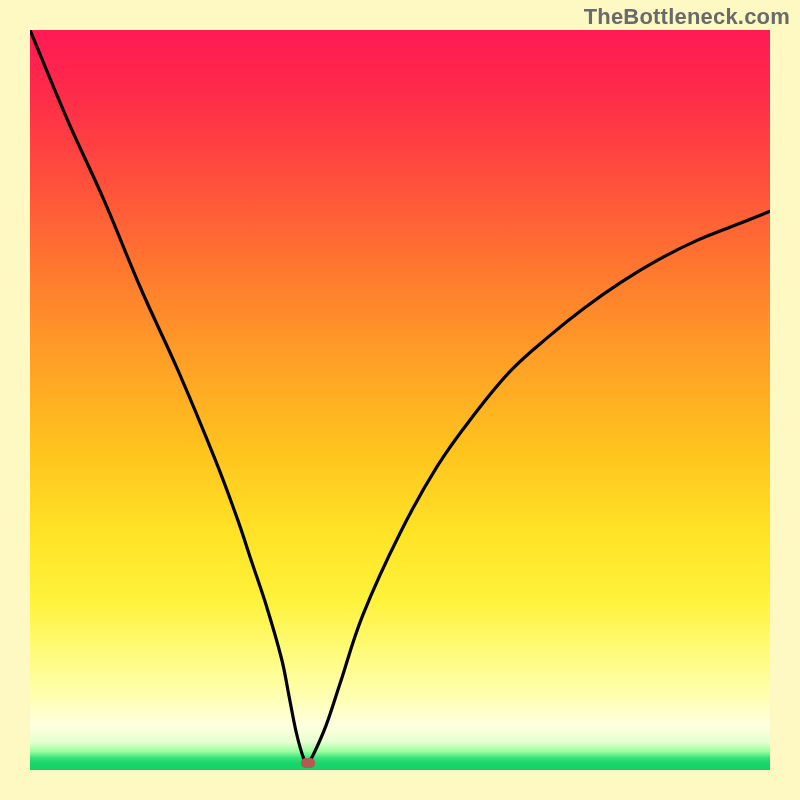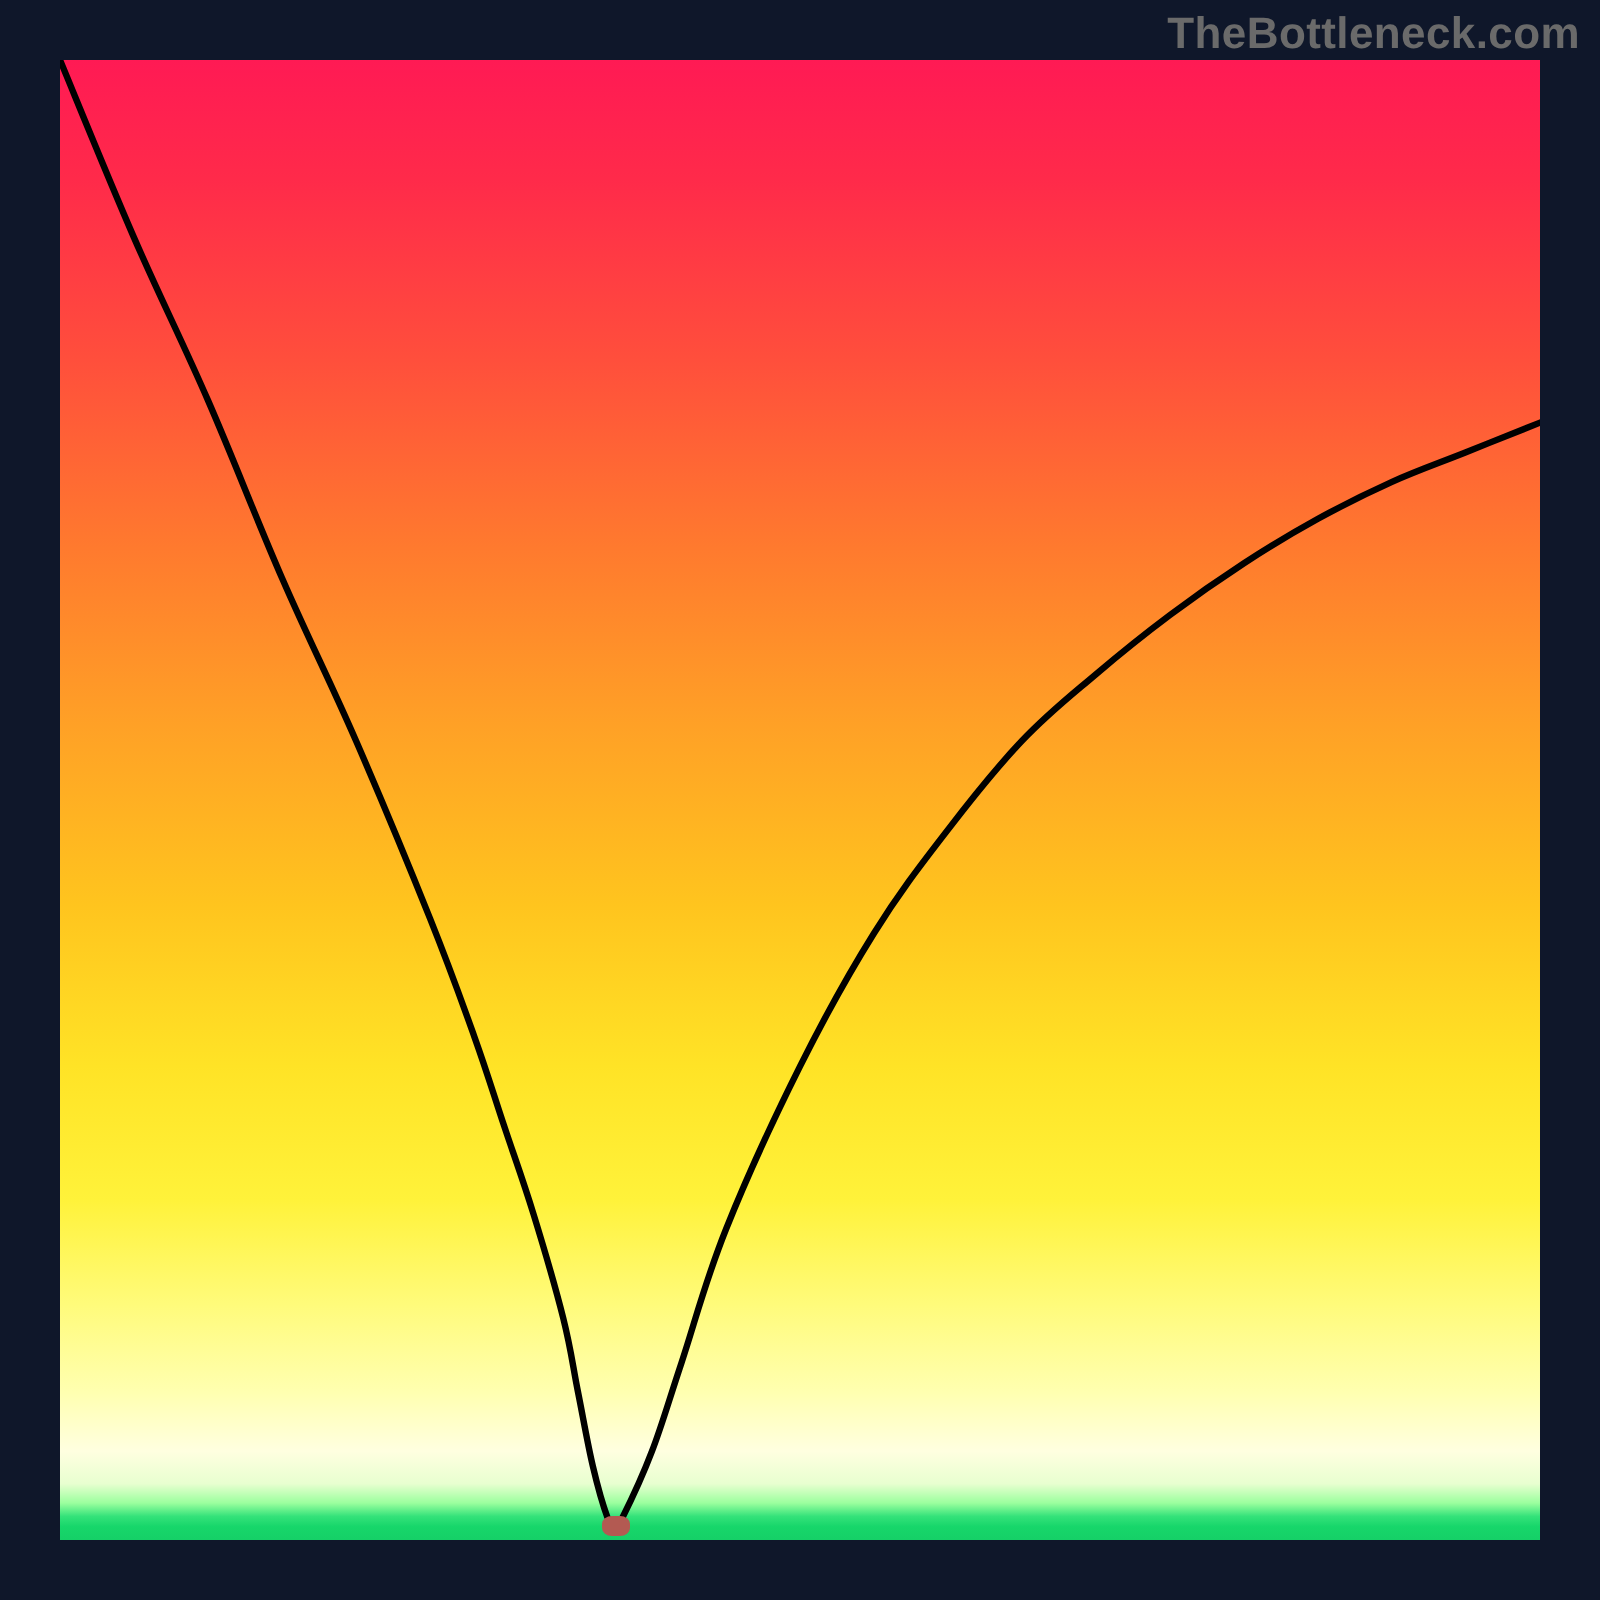--- a/index.html
+++ b/index.html
@@ -8,21 +8,21 @@
     width: 800px;
     height: 800px;
     background: #000;
     font-family: Arial, Helvetica, sans-serif;
     overflow: hidden;
   }
   .frame {
     position: relative;
     width: 800px;
     height: 800px;
-    background: #0f172a;
+    background: #fef9c3;
   }
   .watermark {
     position: absolute;
     top: 4px;
     right: 10px;
     font-size: 22px;
     font-weight: 600;
     color: #6a6a6a;
     letter-spacing: 0.2px;
     z-index: 50;

